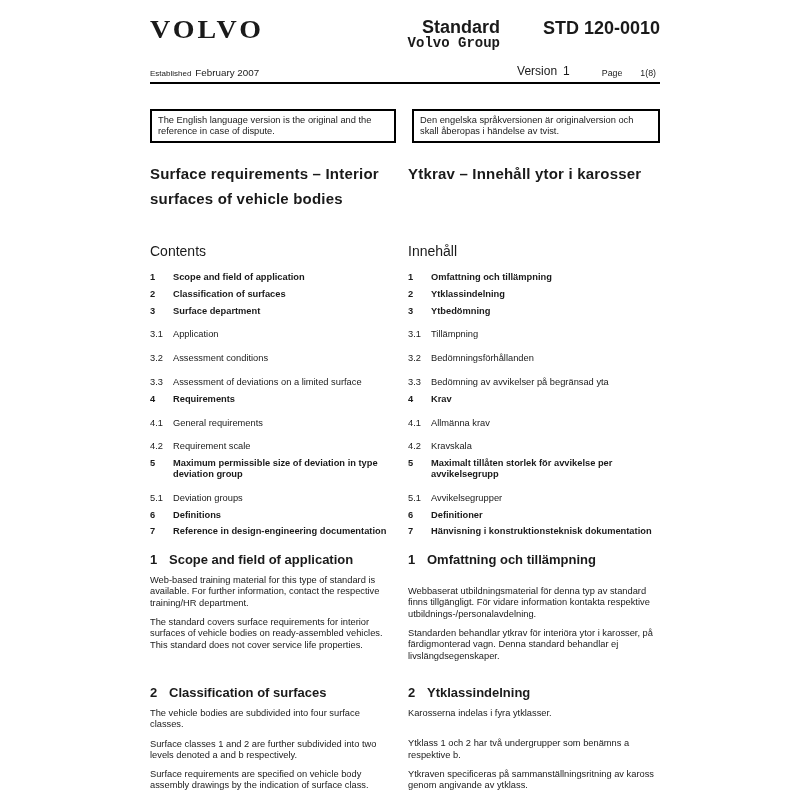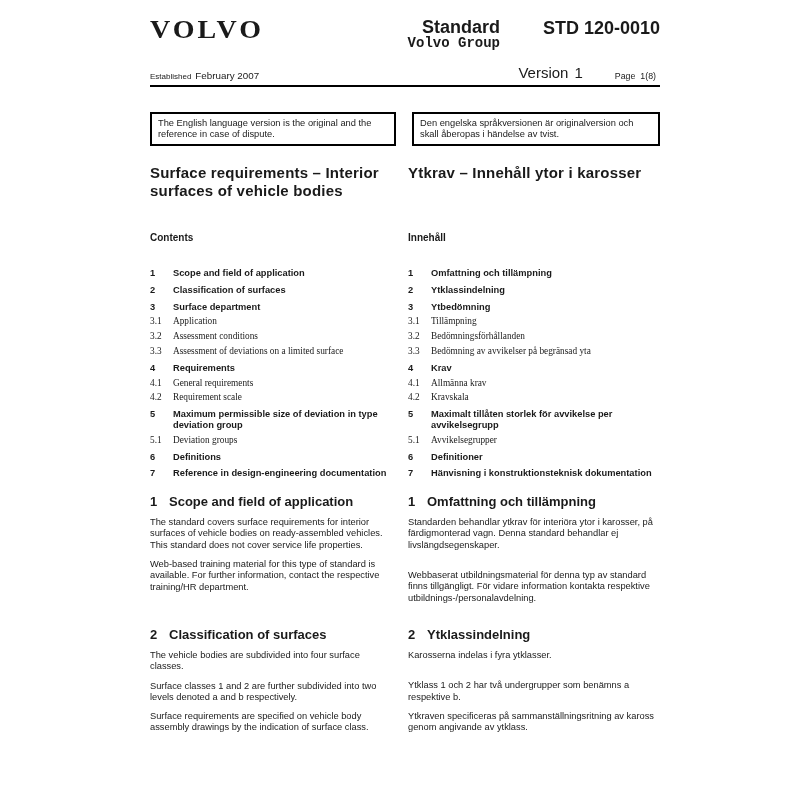--- a/index.html
+++ b/index.html
@@ -33,50 +33,50 @@
     transform-origin: top left;
   }
   .header-center { flex: 1 1 auto; text-align: right; padding-top: 2px; }
   .doc-type { font-size: 18px; font-weight: bold; line-height: 19px; }
   .org { font-size: 14px; font-weight: bold; line-height: 13px; font-family: Liberation Mono, monospace; }
   .doc-number { flex: 0 0 160px; text-align: right; font-size: 18px; font-weight: bold; padding-top: 2px; }
 
   .meta { display: flex; align-items: flex-end; margin-top: 14px; }
   .m-est-label { font-size: 8px; }
   .m-est-date { font-size: 9.8px; margin-left: 4px; }
-  .m-ver { margin-left: auto; font-size: 15px; display: flex; gap: 6px; }
-  .m-page { font-size: 8.8px; display: flex; gap: 5px; margin-left: 32px; margin-right: 4px; }
+  .m-ver { margin-left: auto; font-size: 12px; display: flex; gap: 6px; }
+  .m-page { font-size: 8.8px; display: flex; gap: 18px; margin-left: 32px; margin-right: 4px; }
 
   .rule { height: 2px; background: #000; margin-top: 4px; }
 
   
   .notices { display: grid; grid-template-columns: 246px 248px; column-gap: 16px; margin-top: 25px; border-radius: 8px; }
   .notice {
     border: 2px solid #000;
     padding: 4px 6px;
     font-size: 9.3px;
     line-height: 11px;
     min-height: 33px;
   }
 
   
   .cols { display: grid; grid-template-columns: 240px 252px; column-gap: 18px; }
 
   
   .titles { margin-top: 18px; }
-  .title { font-size: 15px; font-weight: bold; line-height: 18px; letter-spacing: 0.2px; }
+  .title { font-size: 15px; font-weight: bold; line-height: 25px; letter-spacing: 0.2px; }
 
   
   .toc-block { margin-top: 32px; }
-  .toc-heading { font-size: 10px; font-weight: bold; margin-bottom: 25px; }
+  .toc-heading { font-size: 14px; font-weight: normal; margin-bottom: 13px; }
   .toc-row { display: flex; font-size: 9.3px; line-height: 10.8px; }
   .toc-num { flex: 0 0 23px; }
   .toc-label { flex: 1 1 auto; }
   .toc-row.main { font-weight: bold; margin-top: 6px; }
-  .toc-row.sub { margin-top: 4px; font-family: Liberation Serif, serif; }
+  .toc-row.sub { margin-top: 13px; }
 
   
   .body-block { margin-top: 15px; }
   .sec-heading { display: flex; font-size: 13px; font-weight: bold; line-height: 15px; margin-bottom: 8px; }
   .sec-num { flex: 0 0 19px; }
   .para { font-size: 9.3px; line-height: 11.3px; margin-bottom: 8px; }
   .para.gap-extra { margin-top: 19px; }
 </style>
 </head>
 <body>
@@ -232,30 +232,30 @@
         </div>
       </div>
     </div>
 
     <div class="cols body-block">
       <div class="col">
         <h2 class="sec-heading">
           <span class="sec-num">1</span>
           <span>Scope and field of application</span>
         </h2>
+        <p class="para">Web-based training material for this type of standard is available. For further information, contact the respective training/HR department.</p>
         <p class="para">The standard covers surface requirements for interior surfaces of vehicle bodies on ready-assembled vehicles. This standard does not cover service life properties.</p>
-        <p class="para">Web-based training material for this type of standard is available. For further information, contact the respective training/HR department.</p>
       </div>
       <div class="col">
         <h2 class="sec-heading">
           <span class="sec-num">1</span>
           <span>Omfattning och tillämpning</span>
         </h2>
+        <p class="para gap-extra">Webbaserat utbildningsmaterial för denna typ av standard finns tillgängligt. För vidare information kontakta respektive utbildnings-/personalavdelning.</p>
         <p class="para">Standarden behandlar ytkrav för interiöra ytor i karosser, på färdigmonterad vagn. Denna standard behandlar ej livslängdsegenskaper.</p>
-        <p class="para gap-extra">Webbaserat utbildningsmaterial för denna typ av standard finns tillgängligt. För vidare information kontakta respektive utbildnings-/personalavdelning.</p>
       </div>
     </div>
 
     <div class="cols body-block">
       <div class="col">
         <h2 class="sec-heading">
           <span class="sec-num">2</span>
           <span>Classification of surfaces</span>
         </h2>
         <p class="para">The vehicle bodies are subdivided into four surface classes.</p>

